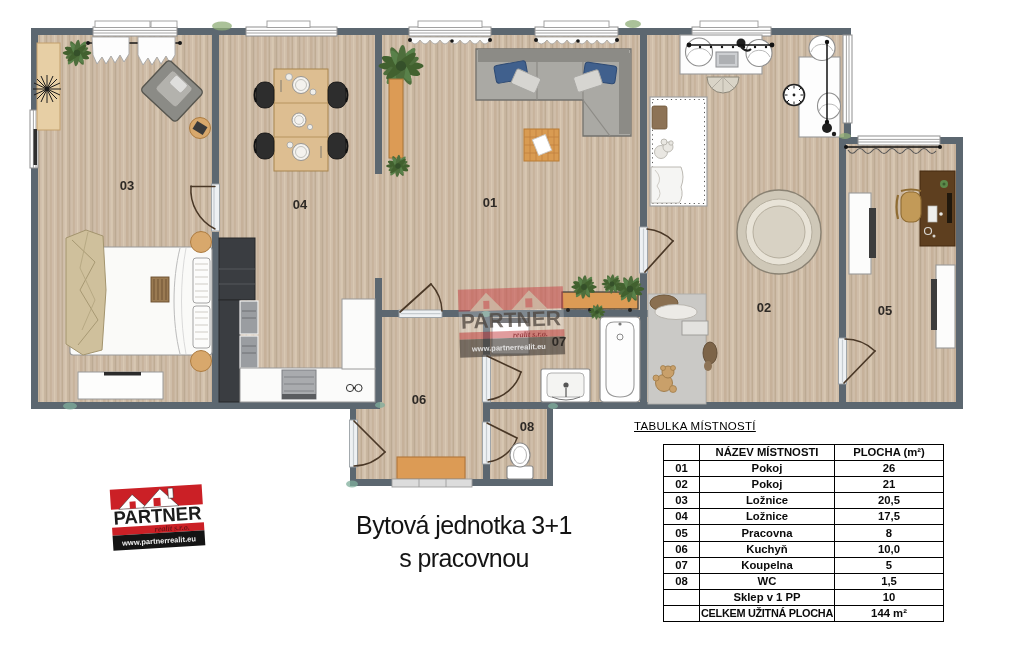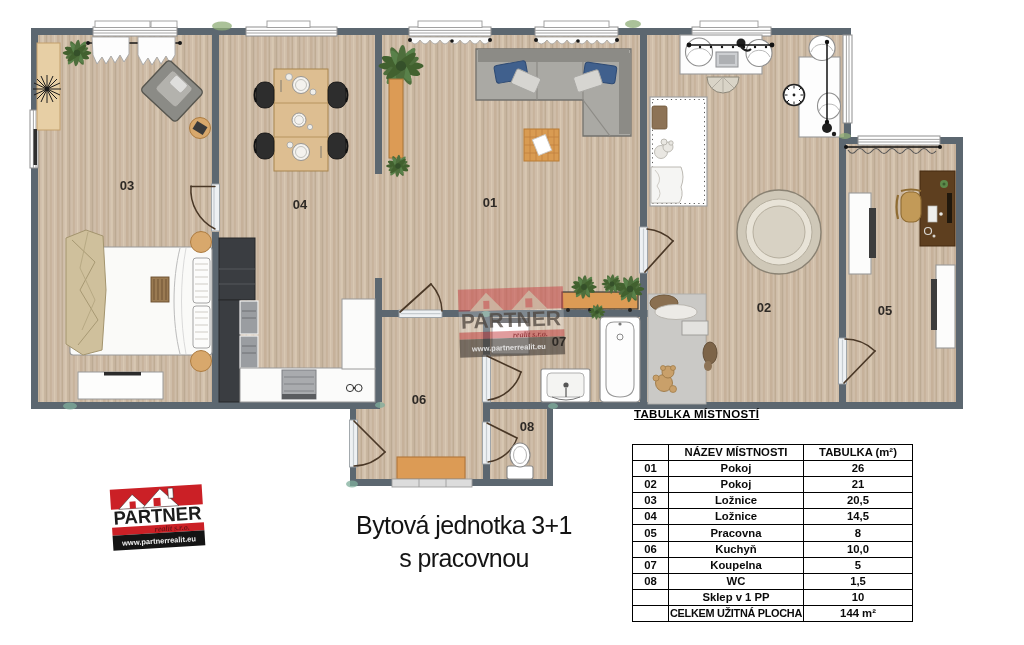--- a/index.html
+++ b/index.html
@@ -1,20 +1,20 @@
 <!DOCTYPE html>
 <html><head>
 <meta charset="utf-8">
 <style>
   html,body{margin:0;padding:0;background:#ffffff;width:1024px;height:645px;overflow:hidden;}
   body{font-family:"Liberation Sans", sans-serif;position:relative;}
   #plan{position:absolute;left:0;top:0;}
   #caption{position:absolute;left:338px;top:509px;width:252px;text-align:center;color:#141414;font-size:25px;line-height:33px;letter-spacing:-0.6px;}
-  #ttitle{position:absolute;left:634px;top:408px;font-size:11.5px;font-weight:bold;color:#000;text-decoration:underline;letter-spacing:0.3px;}
-  #rtab{position:absolute;left:632px;top:444px;}
+  #ttitle{position:absolute;left:634px;top:420px;font-size:11.5px;font-weight:normal;color:#000;text-decoration:underline;letter-spacing:0.3px;}
+  #rtab{position:absolute;left:663px;top:444px;}
   #rtab table{border-collapse:collapse;table-layout:fixed;}
   #rtab td{border:1px solid #000;white-space:nowrap;font-size:11.3px;font-weight:bold;color:#0a0a0a;text-align:center;padding:0;height:15.1px;line-height:13px;}
   #rtab td.c1{width:35px;}
   #rtab td.c2{width:134px;}
   #rtab td.c3{width:108px;overflow:hidden;}
 </style>
 </head>
 <body>
 
 <svg id="plan" width="1024" height="645" viewBox="0 0 1024 645" xmlns="http://www.w3.org/2000/svg">
@@ -728,41 +728,41 @@
 <div id="caption">Bytová jednotka 3+1<br>s pracovnou</div>
 
 <div id="ttitle">TABULKA MÍSTNOSTÍ</div>
 
 <div id="rtab">
     <table>
 <tbody>
         <tr>
           <td class="c1"></td>
           <td class="c2">NÁZEV MÍSTNOSTI</td>
-          <td class="c3">TABULKA (m²)</td>
+          <td class="c3">PLOCHA (m²)</td>
         </tr>
 <tr>
           <td>01</td>
           <td>Pokoj</td>
           <td>26</td>
         </tr>
 <tr>
           <td>02</td>
           <td>Pokoj</td>
           <td>21</td>
         </tr>
 <tr>
           <td>03</td>
           <td>Ložnice</td>
           <td>20,5</td>
         </tr>
 <tr>
           <td>04</td>
           <td>Ložnice</td>
-          <td>14,5</td>
+          <td>17,5</td>
         </tr>
 <tr>
           <td>05</td>
           <td>Pracovna</td>
           <td>8</td>
         </tr>
 <tr>
           <td>06</td>
           <td>Kuchyň</td>
           <td>10,0</td>

